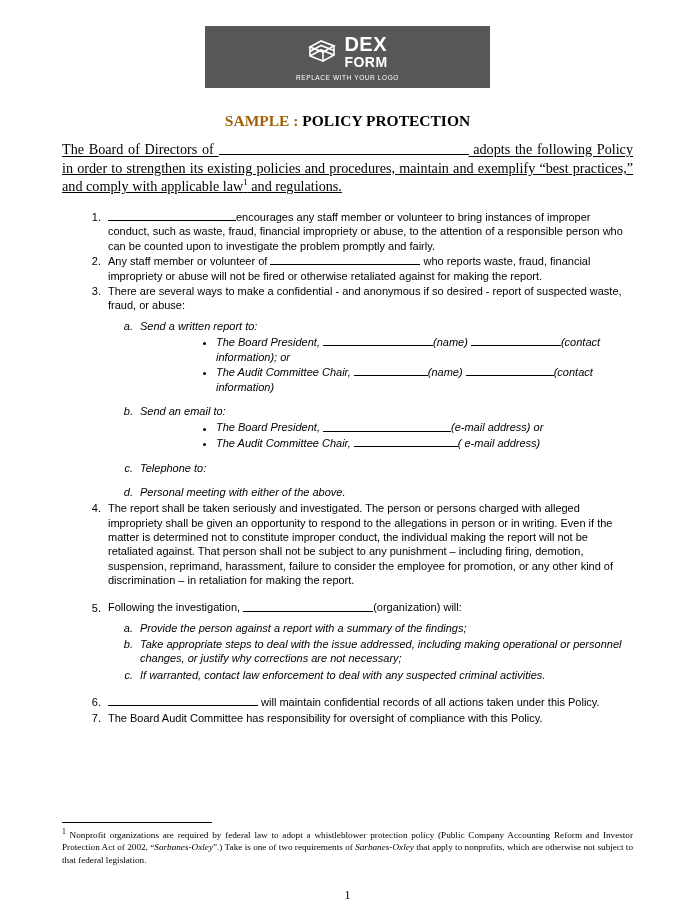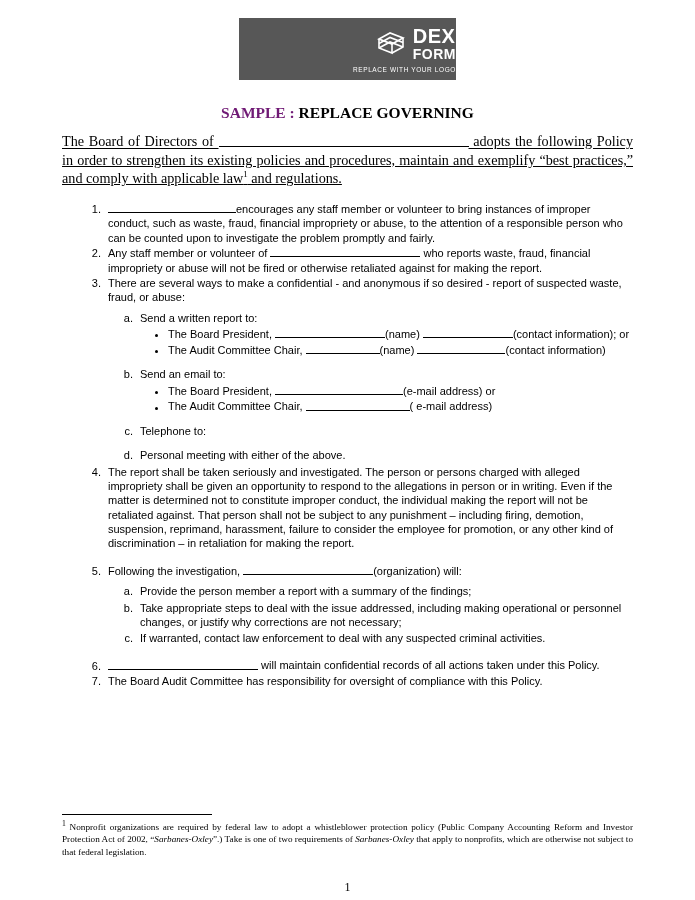--- a/index.html
+++ b/index.html
@@ -18,27 +18,27 @@
   .page {
     width: 695px;
     height: 900px;
     position: relative;
     box-sizing: border-box;
     padding: 0 62px;
   }
 
   
   .logo-banner {
-    width: 217px;
+    width: 285px;
     height: 62px;
     background: #575757;
-    margin: 18px auto 0 auto;
+    margin: 26px auto 0 auto;
     display: flex;
     flex-direction: column;
-    align-items: flex-end;
+    align-items: center;
     justify-content: center;
     color: #ffffff;
   }
   .logo-row {
     display: flex;
     align-items: center;
     gap: 7px;
   }
   .logo-mark {
     width: 30px;
@@ -71,21 +71,21 @@
 
   
   .doc-title {
     text-align: center;
     margin-top: 22px;
     font-size: 15.5px;
     font-weight: bold;
     line-height: 1.45;
   }
   .sample-word {
-    color: #701a75;
+    color: #a16207;
     font-family: Liberation Serif, serif;
   }
   .title-line2 {
     text-decoration: underline;
   }
 
   
   .intro {
     margin-top: 8px;
     font-size: 14.2px;
@@ -112,32 +112,34 @@
     line-height: 1.3;
   }
   ol.lvl1 > li {
     margin-bottom: 1px;
     padding-left: 4px;
   }
   ol.lvl2 {
     list-style-type: lower-alpha;
     margin: 6px 0 0 0;
     padding-left: 28px;
+    font-style: italic;
   }
   ol.lvl2 > li {
     margin-bottom: 2px;
     padding-left: 4px;
   }
   ul.bul {
     list-style-type: disc;
     margin: 2px 0 0 0;
     padding-left: 28px;
   }
   ul.bul > li {
     margin-bottom: 1px;
+    margin-left: 48px;
   }
   .gap-top { margin-top: 10px; }
   .gap-top-lg { margin-top: 13px; }
 
   
   .footnote-wrap {
     position: absolute;
     left: 62px;
     right: 62px;
     top: 796px;
@@ -186,21 +188,21 @@
         <span class="logo-dex">DEX</span>
         <span class="logo-form">FORM</span>
       </span>
     </div>
     <div class="logo-sub">REPLACE WITH YOUR LOGO</div>
   </div>
 
   <div class="doc-title">
     <div>
       <span class="sample-word">SAMPLE :</span>
-      <span>REPLACE GOVERNING</span>
+      <span>POLICY PROTECTION</span>
     </div>
   </div>
 
   <p class="intro">
     <span>The Board of Directors of </span><span class="blank" style="width:250px"></span><span> adopts the following Policy in order to strengthen its existing policies and procedures, maintain and exemplify “best practices,” and comply with applicable law</span><sup class="fn">1</sup><span> and regulations.</span>
   </p>
 
   <ol class="lvl1">
 
     <li>
@@ -251,21 +253,21 @@
       </ol>
     </li>
 
     <li>
       <span>The report shall be taken seriously and investigated.  The person or persons charged with alleged impropriety shall be given an opportunity to respond to the allegations in person or in writing. Even if the matter is determined not to constitute improper conduct, the individual making the report will not be retaliated against.  That person shall not be subject to any punishment – including firing, demotion, suspension, reprimand, harassment, failure to consider the employee for promotion, or any other kind of discrimination – in retaliation for making the report.</span>
     </li>
 
     <li class="gap-top-lg">
       <span>Following the investigation, </span><span class="blank" style="width:130px"></span><span>(organization) will:</span>
       <ol class="lvl2">
-        <li><span>Provide the person member a report with a summary of the findings;</span></li>
+        <li><span>Provide the person against a report with a summary of the findings;</span></li>
         <li><span>Take appropriate steps to deal with the issue addressed, including making operational or personnel changes, or justify why corrections are not necessary;</span></li>
         <li><span>If warranted, contact law enforcement to deal with any suspected criminal activities.</span></li>
       </ol>
     </li>
 
     <li class="gap-top-lg">
       <span class="blank" style="width:150px"></span><span> will maintain confidential records of all actions taken under this Policy.</span>
     </li>
 
     <li>

